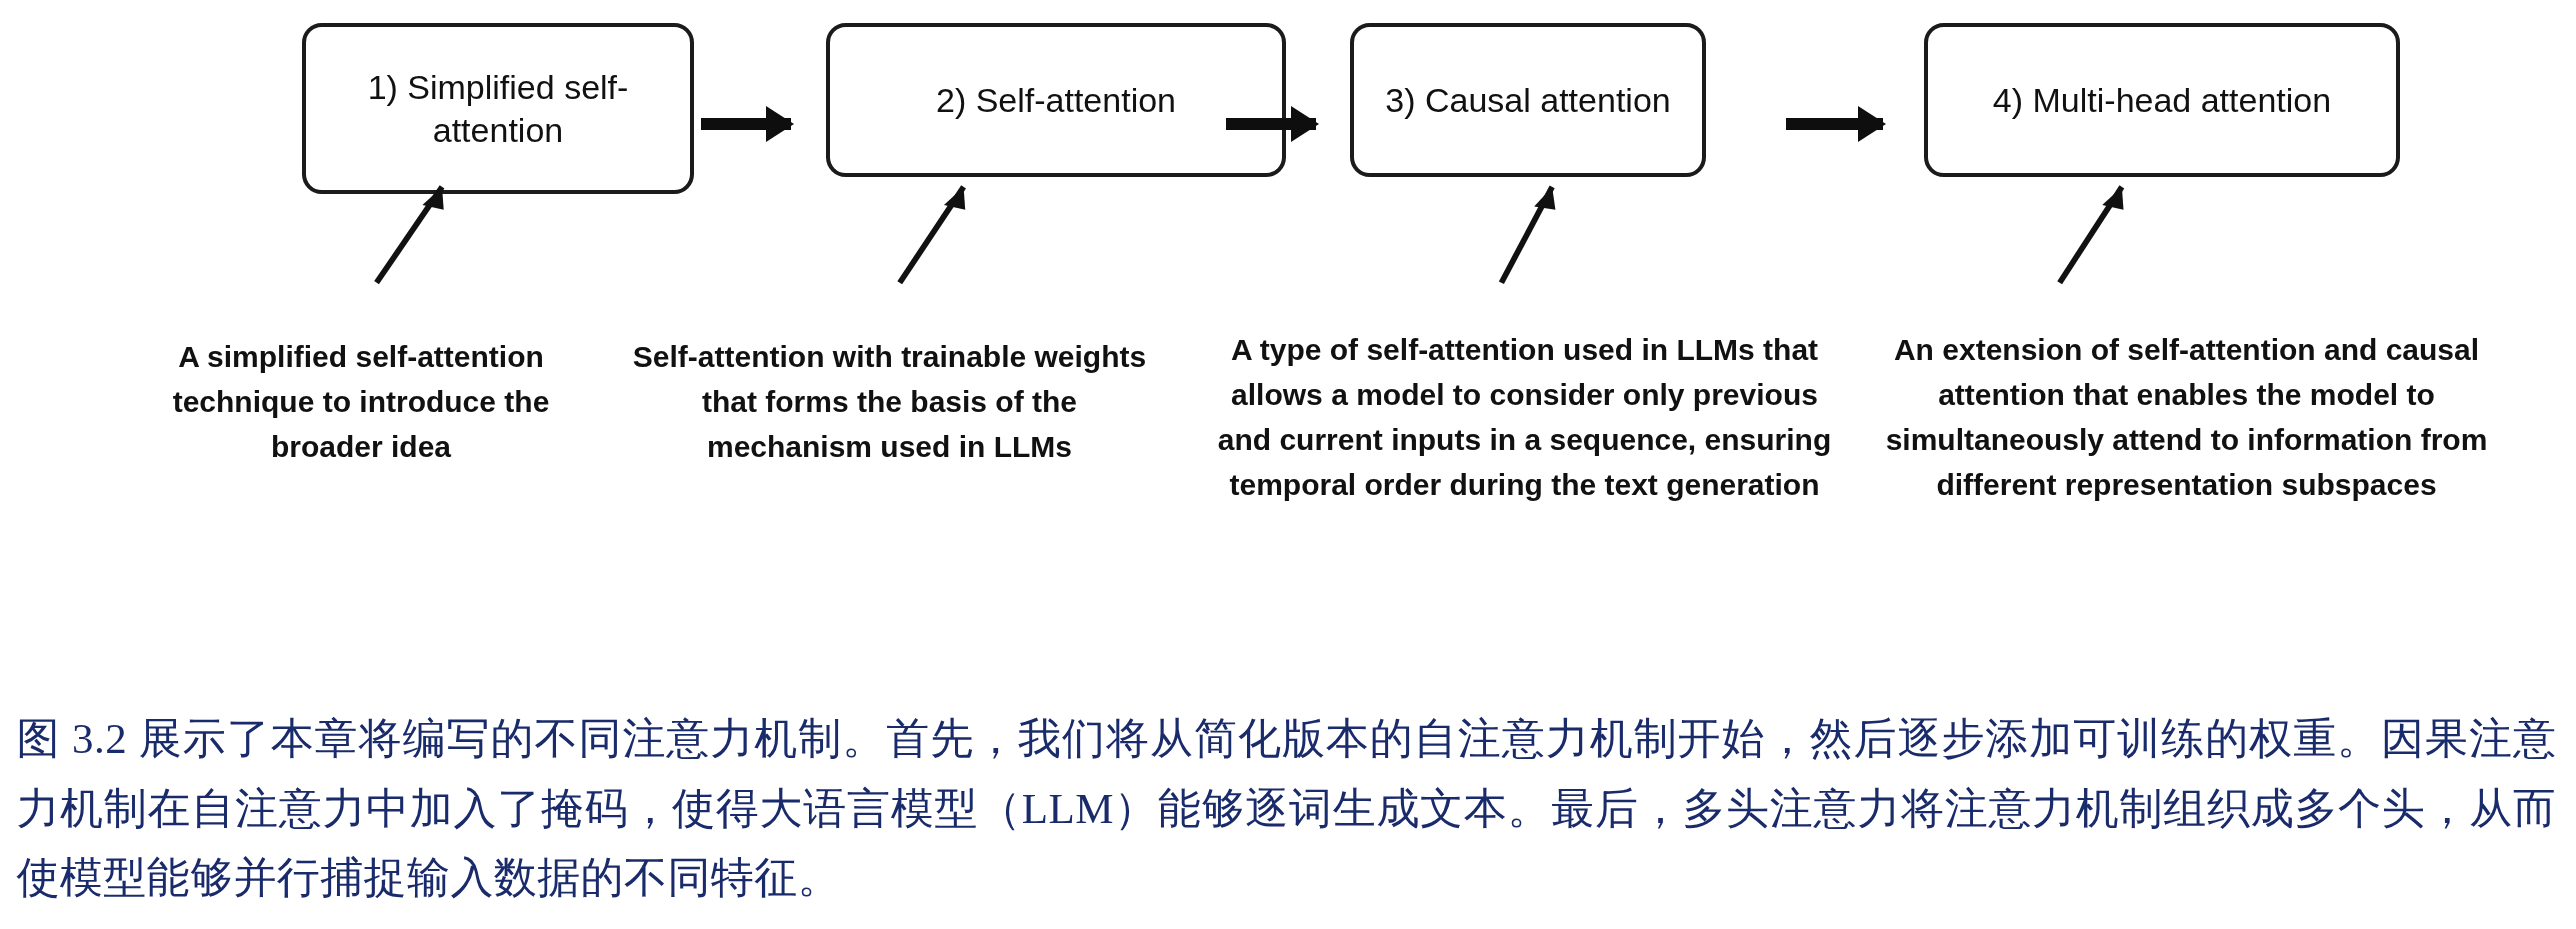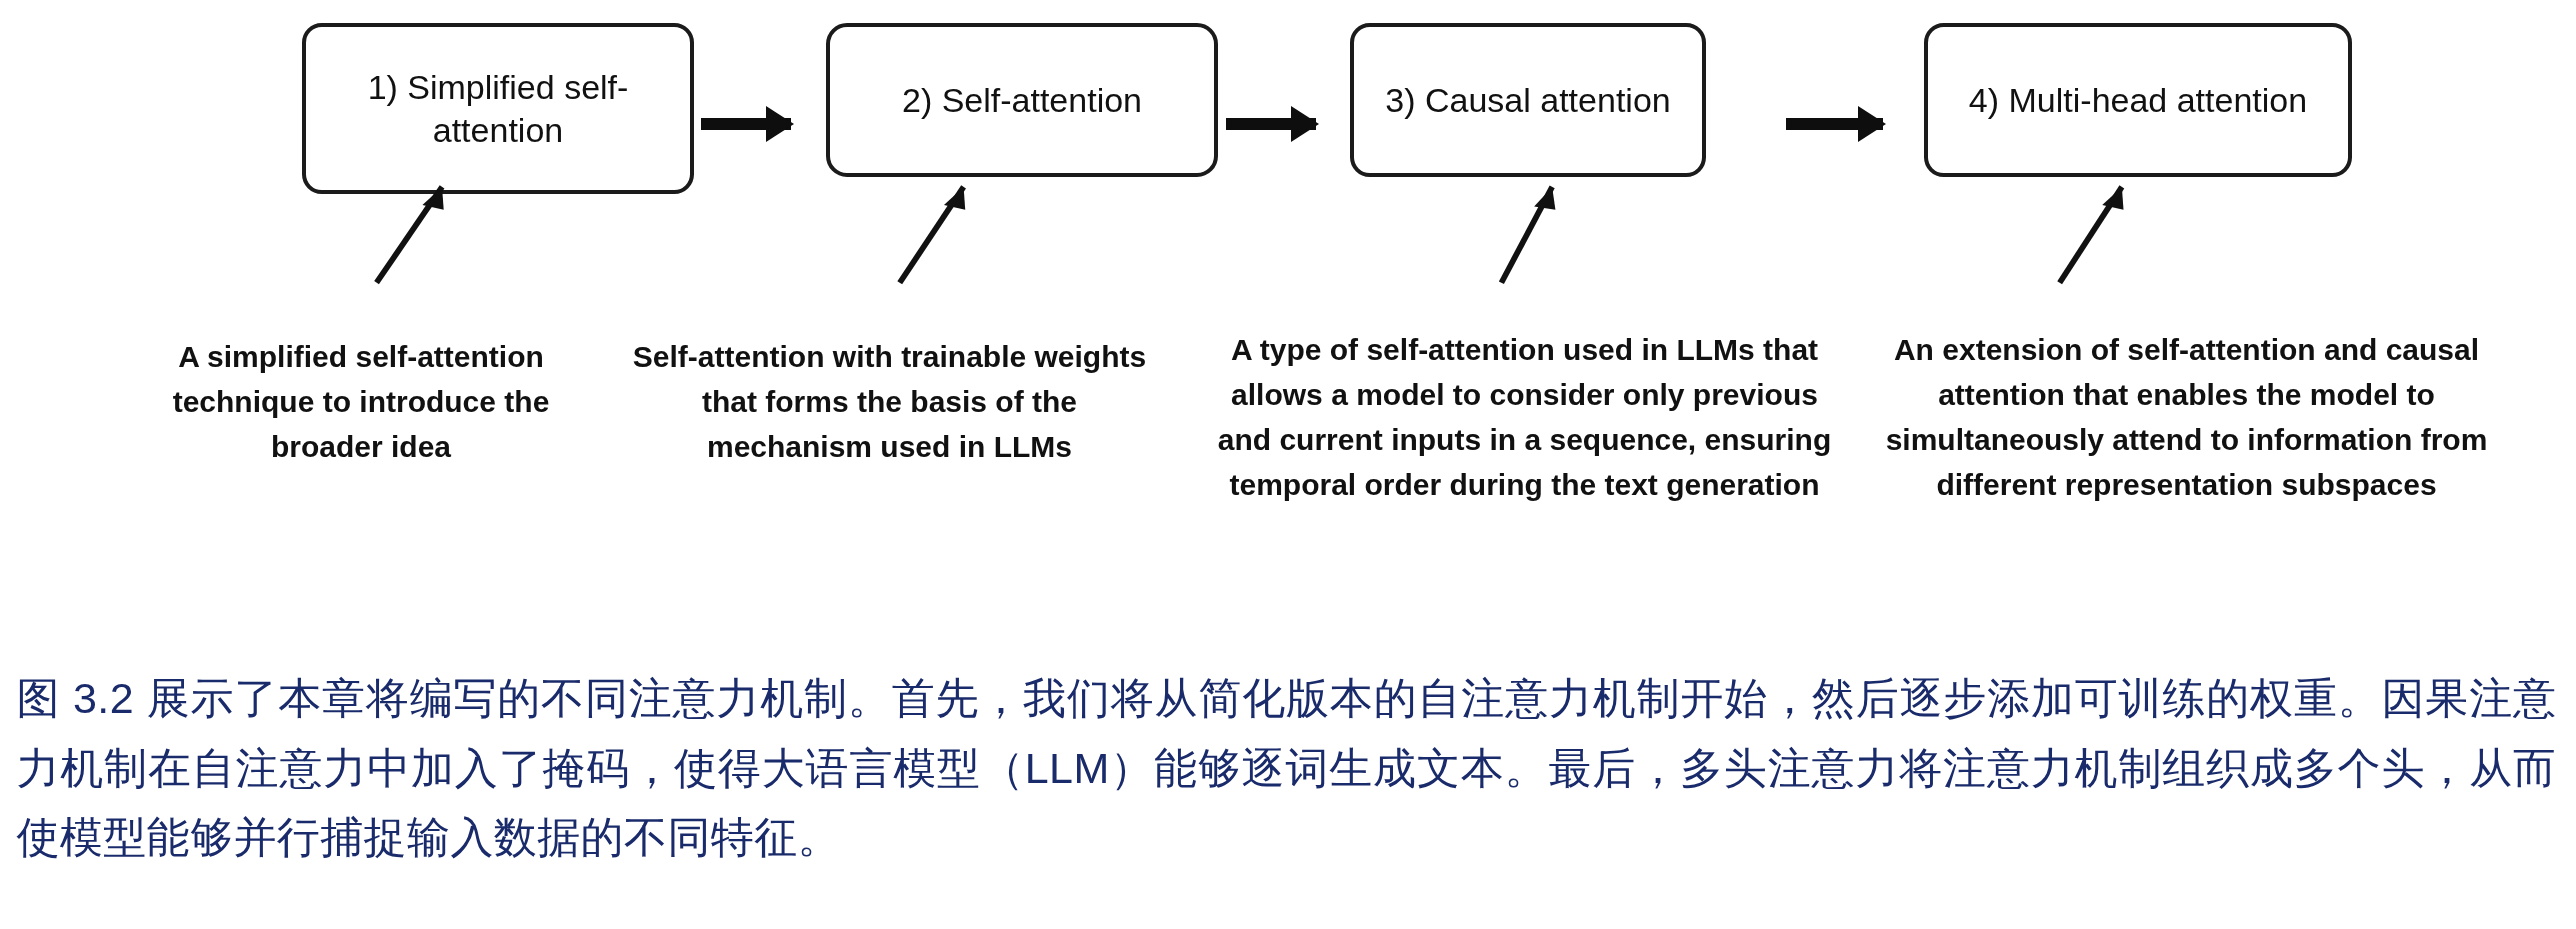--- a/index.html
+++ b/index.html
@@ -42,23 +42,23 @@
     align-items: center;
     justify-content: center;
     text-align: center;
     font-size: 34px;
     line-height: 1.25;
     color: #111111;
     padding: 4.9px 9.8px;
   }
 
   .stage.s1 { left: 302px;  width: 392px; height: 171px; }
-  .stage.s2 { left: 826px; width: 392px; height: 154px; border-radius: 21px; }
+  .stage.s2 { left: 826px; width: 460px; height: 154px; }
   .stage.s3 { left: 1350px; width: 356px; height: 154px; text-align: right; }
-  .stage.s4 { left: 1924px; width: 428px; height: 154px; }
+  .stage.s4 { left: 1924px; width: 476px; height: 154px; }
 
   .arrow {
     position: absolute;
     top: 95px;
     height: 11.5px;
     background: #0e0e0e;
   }
   .arrow::after {
     content: "";
     position: absolute;
@@ -93,26 +93,26 @@
   }
   .pointer.p1 { left: 352px;  top: 172px; width: 131px; height: 115px; }
   .pointer.p2 { left: 885px; top: 172px; width: 131px; height: 115px; }
   .pointer.p3 { left: 1467px; top: 172px; width: 131px; height: 115px; }
   .pointer.p4 { left: 2040px; top: 172px; width: 131px; height: 115px; }
 
   
   #body-text {
     position: absolute;
     left: 16.4px;
-    top: 664px;
+    top: 704px;
     width: 2540px;
     font-size: 43px;
     line-height: 1.62;
     color: #1a2b6b;
-    font-family: Liberation Sans, sans-serif;
+    font-family: Liberation Serif, serif;
     text-align: justify;
     letter-spacing: 0.4px;
   }
 </style>
 </head>
 <body>
 
 <div id="diagram">
 
   <div class="stage-row">

